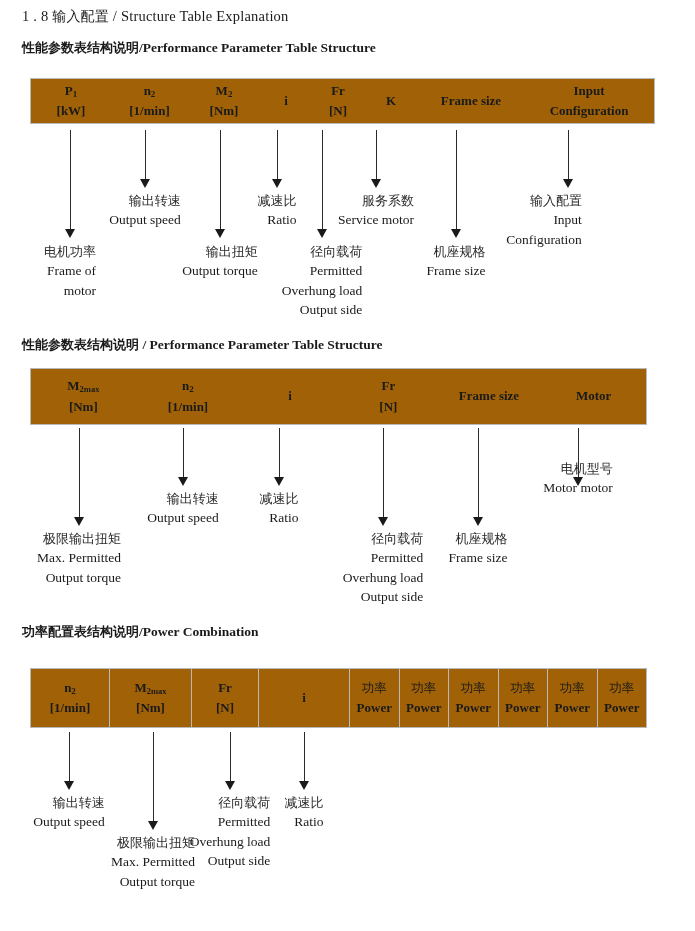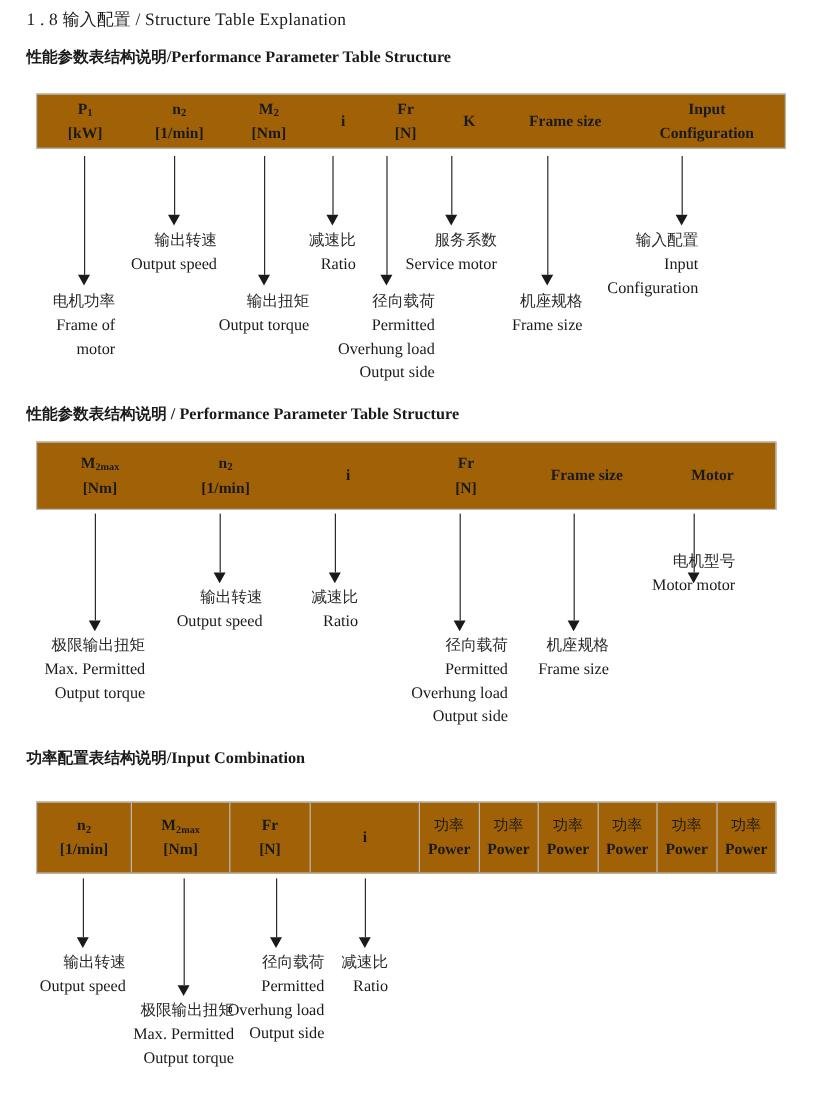--- a/index.html
+++ b/index.html
@@ -334,21 +334,21 @@
 <div class="anno" style="left:478px; top:530px; transform:translateX(-50%);">
   <span class="cn">机座规格</span>
   <span class="en">Frame size</span>
 </div>
 <div class="anno" style="left:578px; top:460px; transform:translateX(-50%);">
   <span class="cn">电机型号</span>
   <span class="en">Motor motor</span>
 </div>
 
 <div class="sub-title" style="left:22px; top:623px;">
-  <span class="cn">功率配置表结构说明</span><span class="en">/</span><span class="en">Input Combination</span>
+  <span class="cn">功率配置表结构说明</span><span class="en">/</span><span class="en">Power Combination</span>
 </div>
 
 <div class="tbl divided" style="left:30px; top:668px; width:617px; height:60px;">
   <div class="cell" style="width:78px;">
     <span class="l1"><span>n</span><sub>2</sub></span>
     <span class="l2">[1/min]</span>
   </div>
   <div class="cell" style="width:82px;">
     <span class="l1"><span>M</span><span class="sm">2max</span></span>
     <span class="l2">[Nm]</span>

